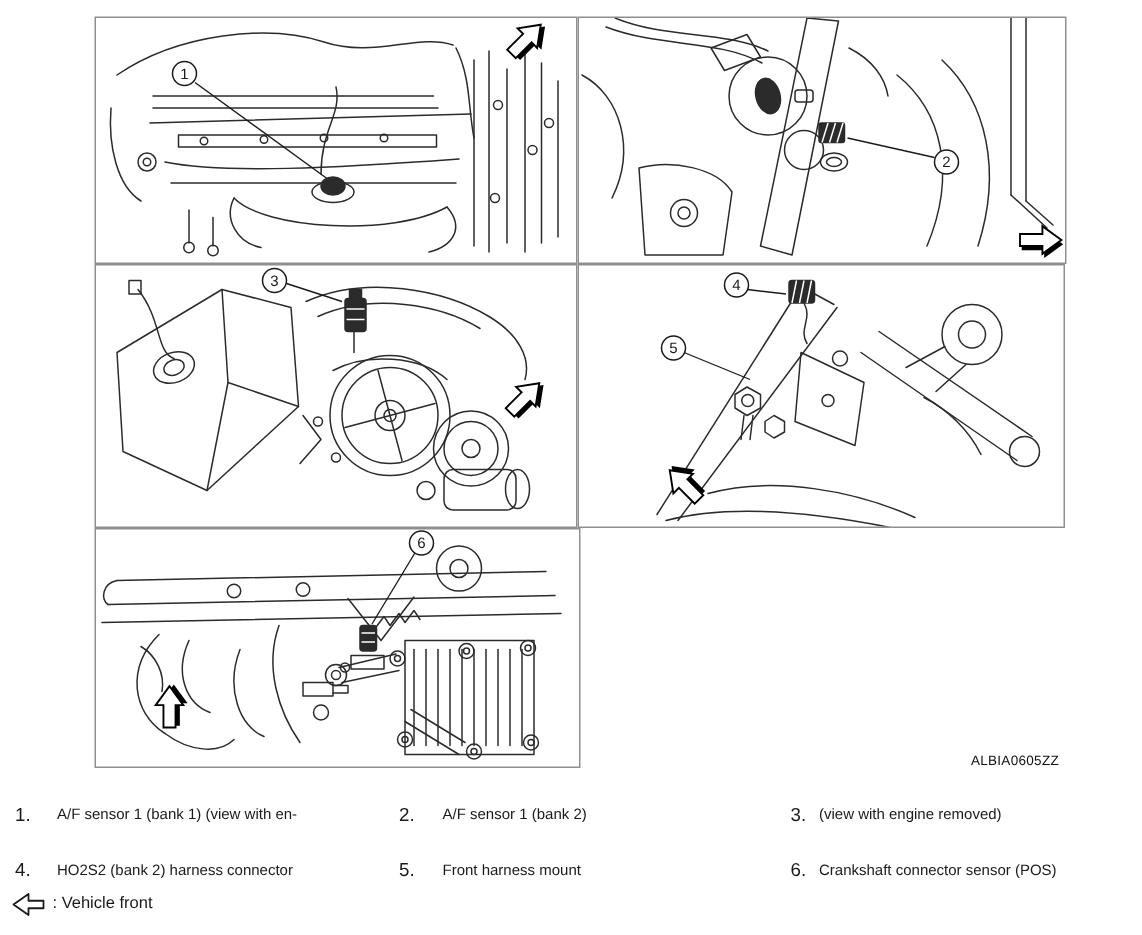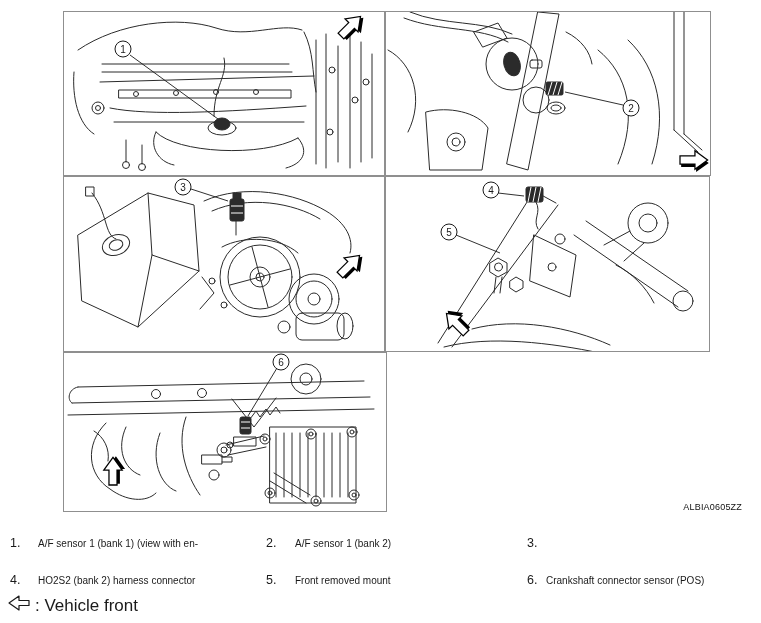--- a/index.html
+++ b/index.html
@@ -7,24 +7,24 @@
   .panel{position:absolute;border:1px solid #8f8f8f;box-sizing:border-box;background:#fff;}
   .panel svg{display:block;width:100%;height:100%;}
   svg .art{stroke:#2b2b2b;stroke-width:1;fill:none;stroke-linecap:round;stroke-linejoin:round;}
   svg .dark{fill:#2b2b2b;stroke:#2b2b2b;}
   svg .hatch{stroke:#ffffff;stroke-width:1;}
   svg .leader{stroke:#1a1a1a;stroke-width:0.9;}
   svg .co-circle{fill:#ffffff;stroke:#1a1a1a;stroke-width:1;}
   svg text.co-num{font-family:"Liberation Sans",sans-serif;font-size:10px;fill:#1a1a1a;text-anchor:middle;}
   svg .arrow-shadow{fill:#000000;stroke:none;}
   svg .arrow-body{fill:#ffffff;stroke:#000000;stroke-width:1.1;}
-  .figcode{position:absolute;left:632px;top:502px;width:110px;text-align:right;font-size:9px;letter-spacing:0.2px;color:#111;}
+  .figcode{position:absolute;left:596px;top:502px;width:110px;text-align:right;font-size:9px;letter-spacing:0.2px;color:#111;}
   .lnum{position:absolute;font-size:12.5px;}
   .ltext{position:absolute;font-size:10px;line-height:16px;white-space:nowrap;}
-  .vfront{position:absolute;font-size:17px;}
+  .vfront{position:absolute;font-size:11px;}
   .vfront-arrow{position:absolute;}
 </style>
 </head>
 <body>
 
 <div class="panel" style="left:63px;top:11px;width:322px;height:165px;">
   <svg viewBox="0 0 320 163">
     <g class="art">
       <path d="M14,38 C55,10 115,4 152,16 C185,27 215,10 238,18"></path>
       <path d="M10,60 C8,85 14,112 30,122"></path>
@@ -292,30 +292,31 @@
     <div>A/F sensor 1 (bank 1) (view with en-</div>
   </div>
 
   <span class="lnum" style="left:266px;top:536px;">2.</span>
   <div class="ltext" style="left:295px;top:536px;text-align:center;">
     <div>A/F sensor 1 (bank 2)</div>
   </div>
 
   <span class="lnum" style="left:527px;top:536px;">3.</span>
   <div class="ltext" style="left:546px;top:536px;">
+    <div>(view with engine removed)</div>
   </div>
 
   <span class="lnum" style="left:10px;top:573px;">4.</span>
   <div class="ltext" style="left:38px;top:573px;">
     <div>HO2S2 (bank 2) harness connector</div>
   </div>
 
   <span class="lnum" style="left:266px;top:573px;">5.</span>
   <div class="ltext" style="left:295px;top:573px;">
-    <div>Front removed mount</div>
+    <div>Front harness mount</div>
   </div>
 
   <span class="lnum" style="left:527px;top:573px;">6.</span>
   <div class="ltext" style="left:546px;top:573px;">
     <div>Crankshaft connector sensor (POS)</div>
   </div>
 
   <svg class="vfront-arrow" style="left:8px;top:595px;" width="22" height="16" viewBox="0 0 22 16">
     <path d="M21,5.5 H11 V1 L1,8 L11,15 V10.5 H21 Z" fill="#ffffff" stroke="#1a1a1a" stroke-width="1.2" stroke-linejoin="round"></path>
   </svg>

